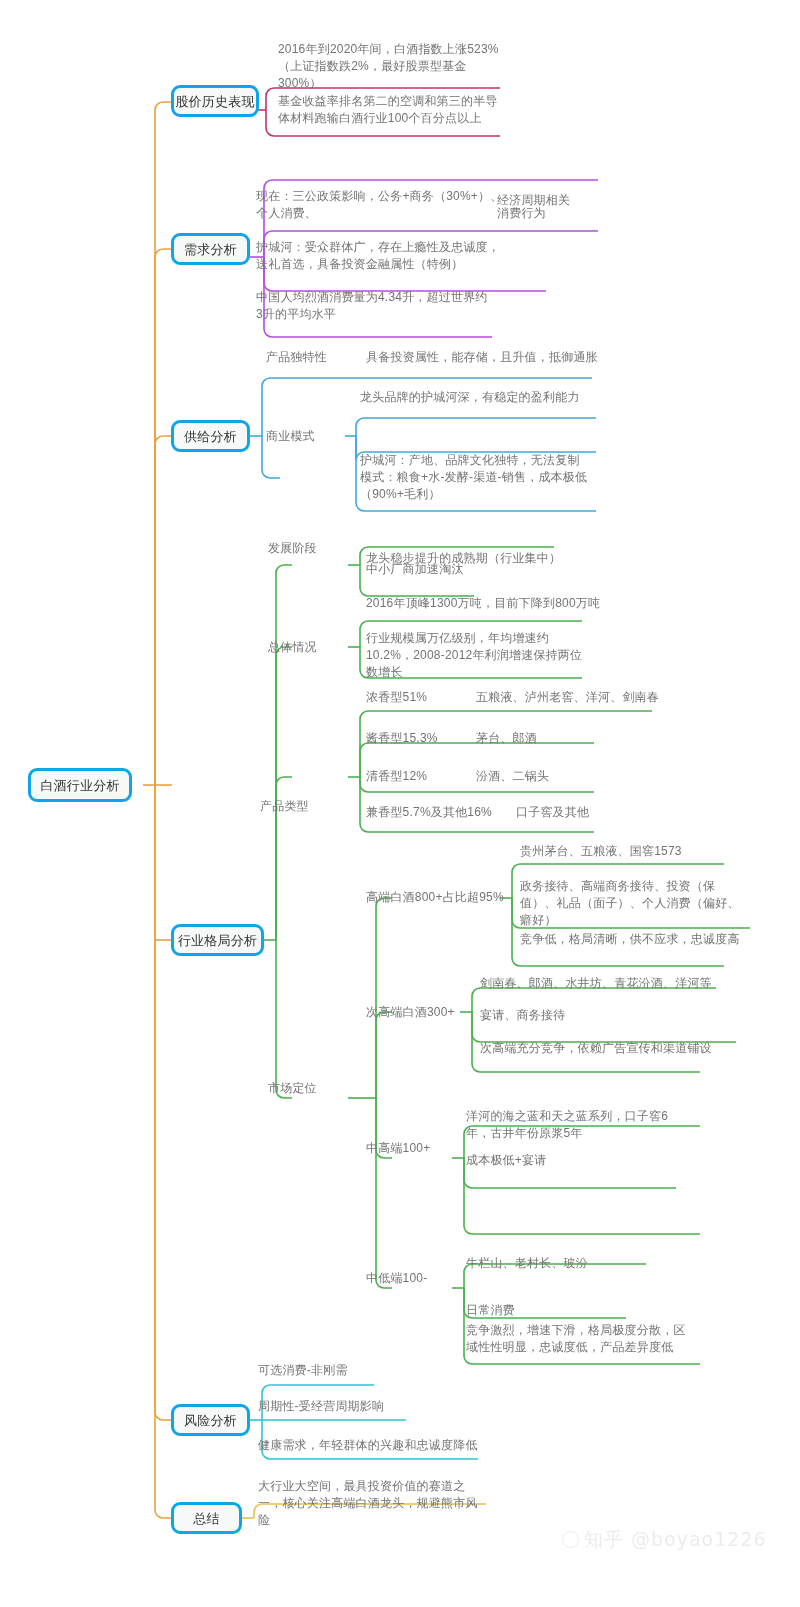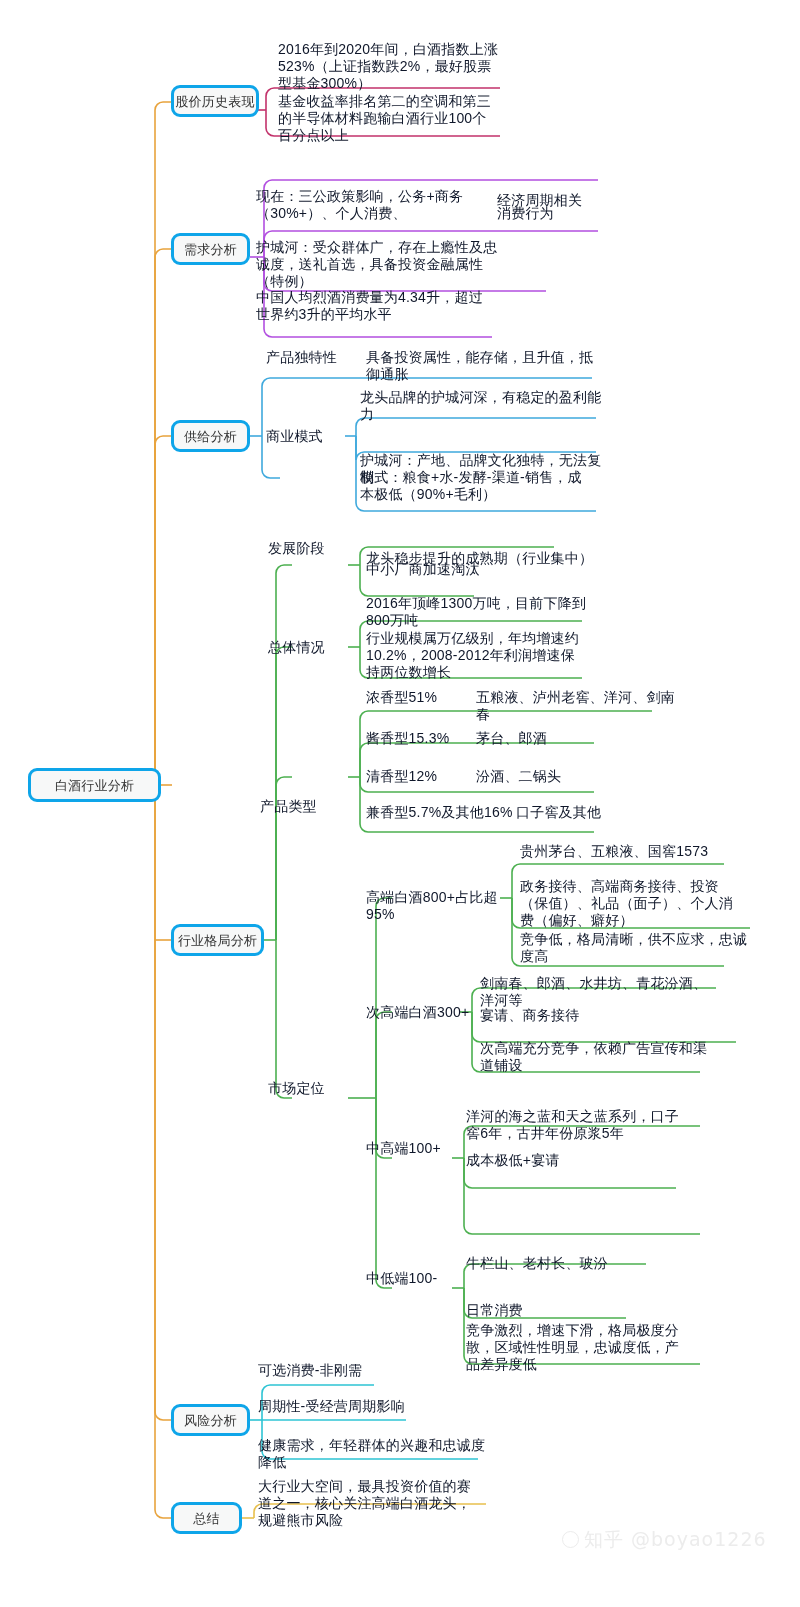--- a/index.html
+++ b/index.html
@@ -12,23 +12,23 @@
     width:800px;
     height:1607px;
     background:#ffffff;
     overflow:hidden;
   }
   #wires{position:absolute;left:0;top:0;width:800px;height:1607px;pointer-events:none;}
 
   .node{
     position:absolute;
     box-sizing:border-box;
-    font-size:14px;
+    font-size:12px;
     line-height:17px;
-    color:#0f172a;
+    color:#737373;
     white-space:pre-wrap;
     letter-spacing:0.2px;
   }
   
   .chip{
     background:#f7f8f8;
     border:3px solid #0ea5e9;
     border-radius:9px;
     text-align:center;
     display:flex;
@@ -140,21 +140,21 @@
 
     <path d="M250 1420 H262" stroke="#2ec4d4" stroke-width="1.6" fill="none"></path>
     <path d="M262 1420 V1393 a8 8 0 0 1 8 -8 H374" stroke="#2ec4d4" stroke-width="1.6" fill="none"></path>
     <path d="M262 1420 H406" stroke="#2ec4d4" stroke-width="1.6" fill="none"></path>
     <path d="M262 1420 V1451 a8 8 0 0 0 8 8 H478" stroke="#2ec4d4" stroke-width="1.6" fill="none"></path>
 
     <path d="M242 1518 H254" stroke="#e8c04d" stroke-width="1.6" fill="none"></path>
     <path d="M254 1518 V1512 a8 8 0 0 1 8 -8 H486" stroke="#e8c04d" stroke-width="1.6" fill="none"></path>
   </svg>
 
-  <div class="node chip" style="left:28px; top:768px; width:133px; height:34px;">
+  <div class="node chip" style="left:28px; top:768px; width:104px; height:34px;">
     <span>白酒行业分析</span>
   </div>
 
   <div class="node chip" style="left:171px; top:85px; width:88px; height:32px;">
     <span>股价历史表现</span>
   </div>
   <div class="node leaf" style="left:278px; top:41px; width:222px;">2016年到2020年间，白酒指数上涨523%（上证指数跌2%，最好股票型基金300%）</div>
   <div class="node leaf" style="left:278px; top:93px; width:222px;">基金收益率排名第二的空调和第三的半导体材料跑输白酒行业100个百分点以上</div>
 
   <div class="node chip" style="left:171px; top:233px; width:79px; height:32px;">

